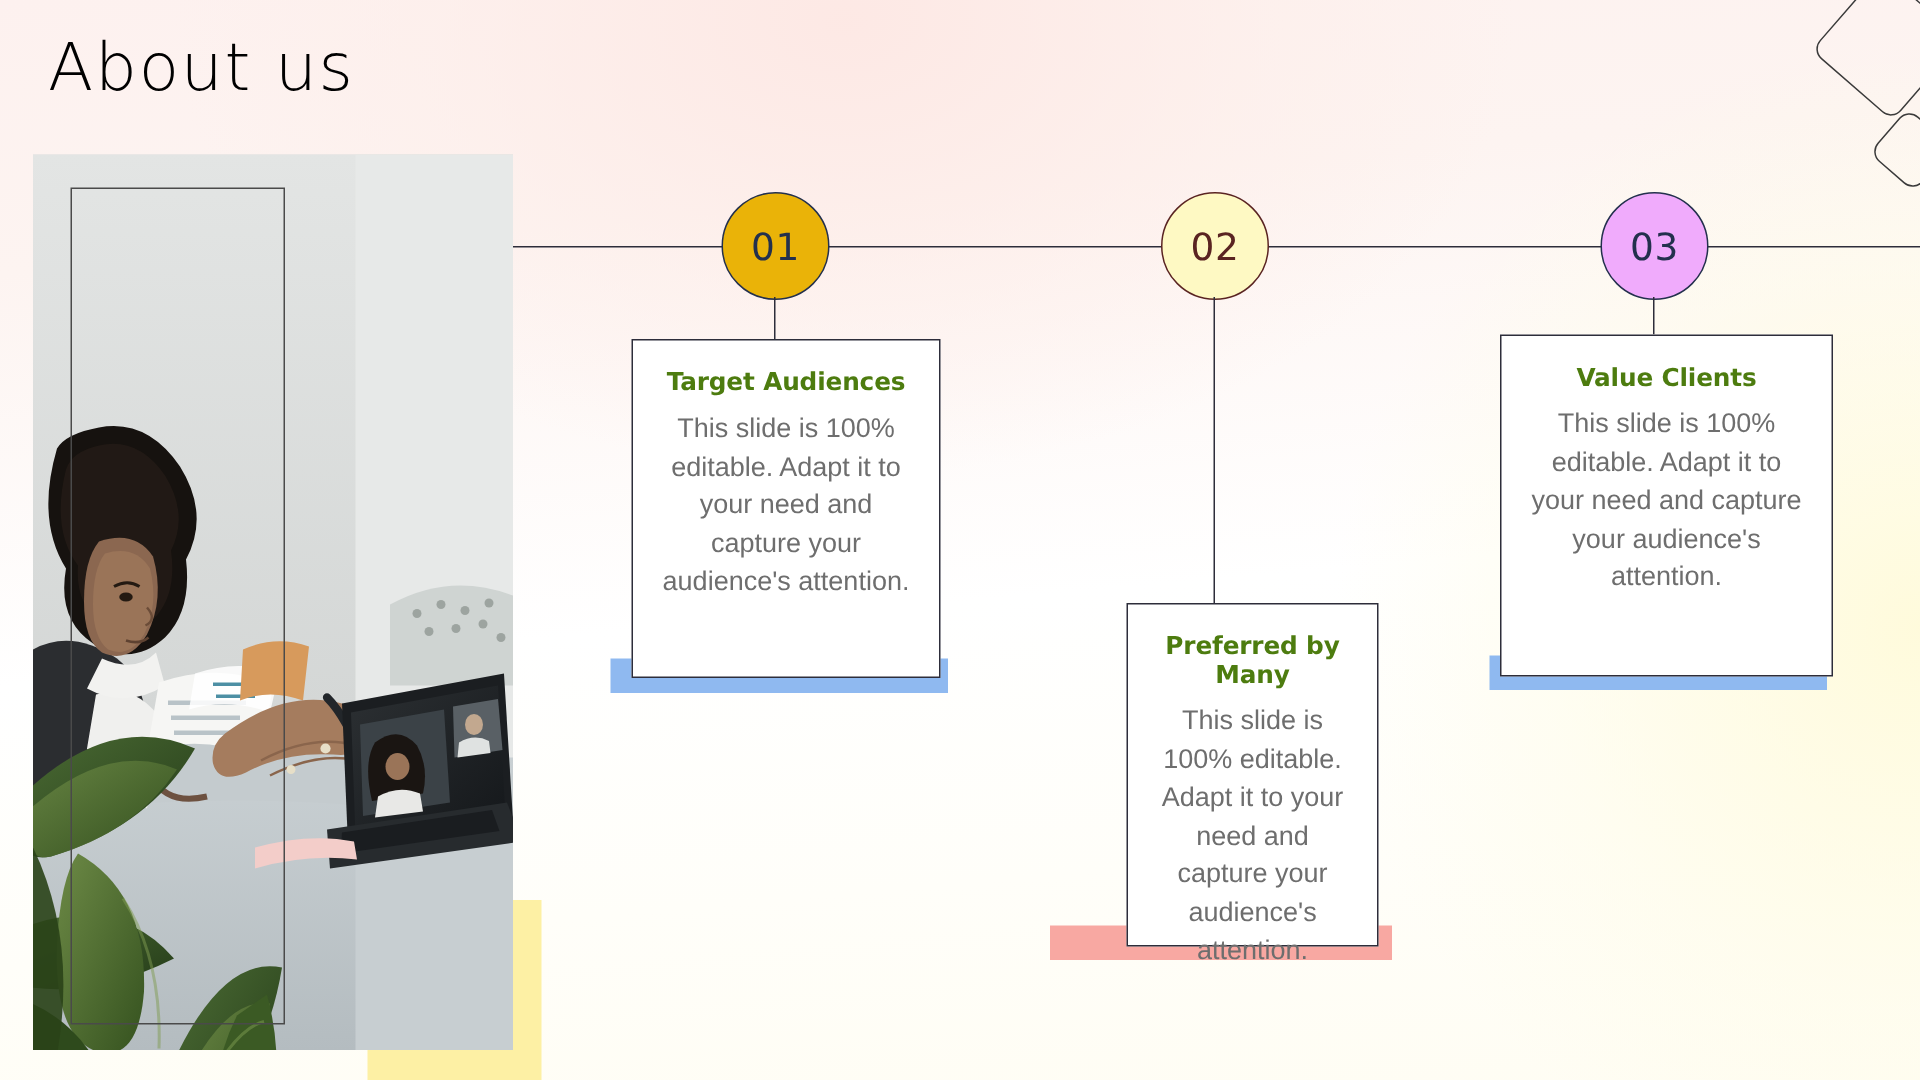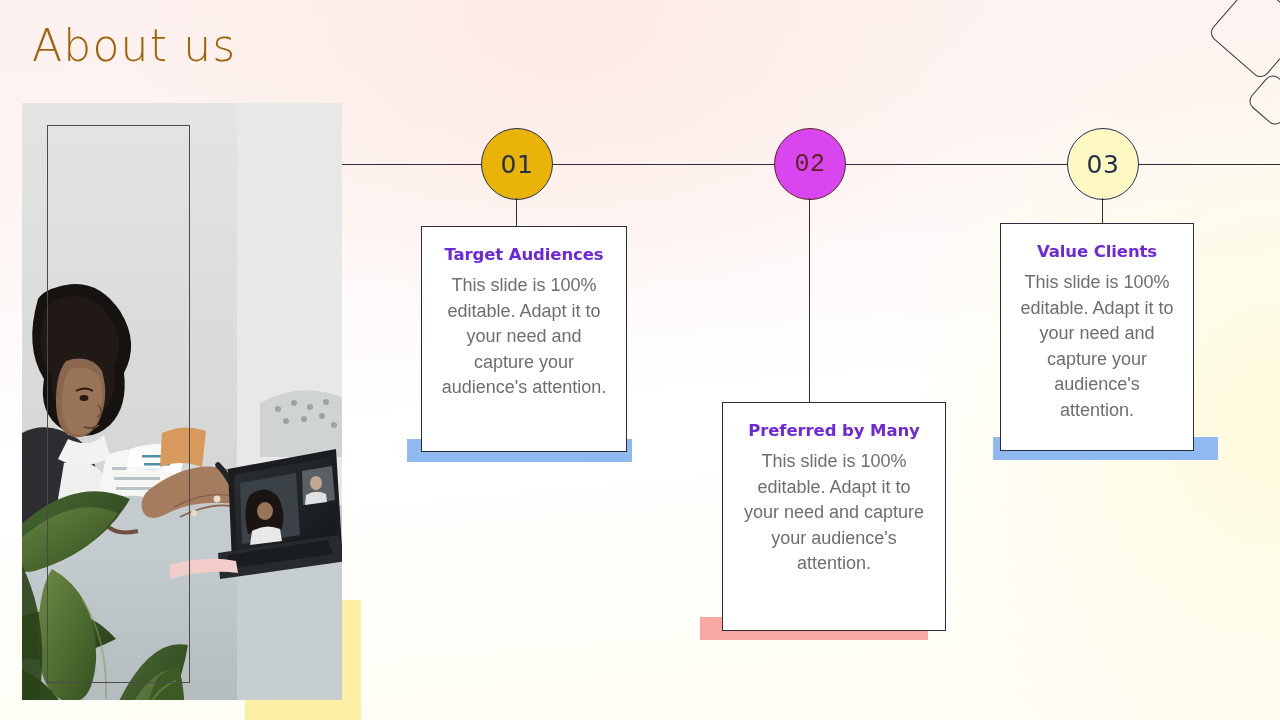--- a/index.html
+++ b/index.html
@@ -18,21 +18,21 @@
       radial-gradient(ellipse 520px 520px at 100% 58%, rgba(255,250,214,0.85) 0%, rgba(255,252,230,0.45) 48%, rgba(255,255,255,0) 75%),
       linear-gradient(175deg, #fdf1ef 0%, #fdf4f1 22%, #ffffff 55%, #fffdf3 100%);
   }
 
   
   #page-title {
     position:absolute; left:32px; top:22px;
     font-size:44px;
     font-weight:300;
     letter-spacing:1.2px;
-    color:#a16207;
+    color:#000000;
     font-family:"DejaVu Sans", sans-serif;
     line-height:1.1;
   }
 
   
   .deco-shape {
     position:absolute;
     border:1.4px solid #3a3a3a;
     border-radius:9px;
     background:transparent;
@@ -63,49 +63,49 @@
     background:#2d2d3a;
   }
   .node {
     position:absolute;
     width:72px; height:72px; border-radius:50%;
     display:flex; align-items:center; justify-content:center;
     font-size:25px; font-weight:400; letter-spacing:0.5px;
     font-family:"DejaVu Sans", sans-serif;
   }
   #node-01 { left:481px; top:128px; background:#eab308; border:1.4px solid #23304d; color:#23304d; }
-  #node-02 { left:774px; top:128px; background:#d946ef; border:1.4px solid #5a2422; color:#5a2422;font-family:Liberation Mono, monospace; }
-  #node-03 { left:1067px; top:128px; background:#fef9c3; border:1.4px solid #23304d; color:#23304d; }
+  #node-02 { left:774px; top:128px; background:#fef9c3; border:1.4px solid #5a2422; color:#5a2422; }
+  #node-03 { left:1067px; top:128px; background:#f0abfc; border:1.4px solid #23304d; color:#23304d; }
 
   .connector { position:absolute; width:1.4px; background:#2d2d3a; }
   #connector-01 { left:516px; top:198px; height:28px; }
   #connector-02 { left:809px; top:198px; height:204px; }
   #connector-03 { left:1102px; top:198px; height:25px; }
 
   
   .card-accent { position:absolute; }
   #card-accent-01 { left:407px; top:439px; width:225px; height:23px; background:#8fb9f0; }
   #card-accent-02 { left:700px; top:617px; width:228px; height:23px; background:#f8a8a2; }
   #card-accent-03 { left:993px; top:437px; width:225px; height:23px; background:#8fb9f0; }
 
   .card {
     position:absolute;
     background:#ffffff;
     border:1.3px solid #2d2d3a;
     padding:18px 16px 0 16px;
     text-align:center;
   }
   #card-01 { left:421px; top:226px; width:206px; height:226px; }
-  #card-02 { left:722px; top:402px; width:224px; height:229px; }
-  #card-03 { left:1000px; top:223px; width:194px; height:228px; }
+  #card-02 { left:751px; top:402px; width:168px; height:229px; }
+  #card-03 { left:1000px; top:223px; width:222px; height:228px; }
 
   .card-title {
     font-size:16.5px;
     font-weight:bold;
-    color:#6d28d9;
+    color:#4d7c0f;
     letter-spacing:-0.1px;
     font-family:"DejaVu Sans", sans-serif;
     margin-bottom:9px;
   }
   .card-body {
     font-size:18px;
     line-height:1.42;
     color:#6e6e6e;
     font-family:"Liberation Sans", sans-serif;
   }

